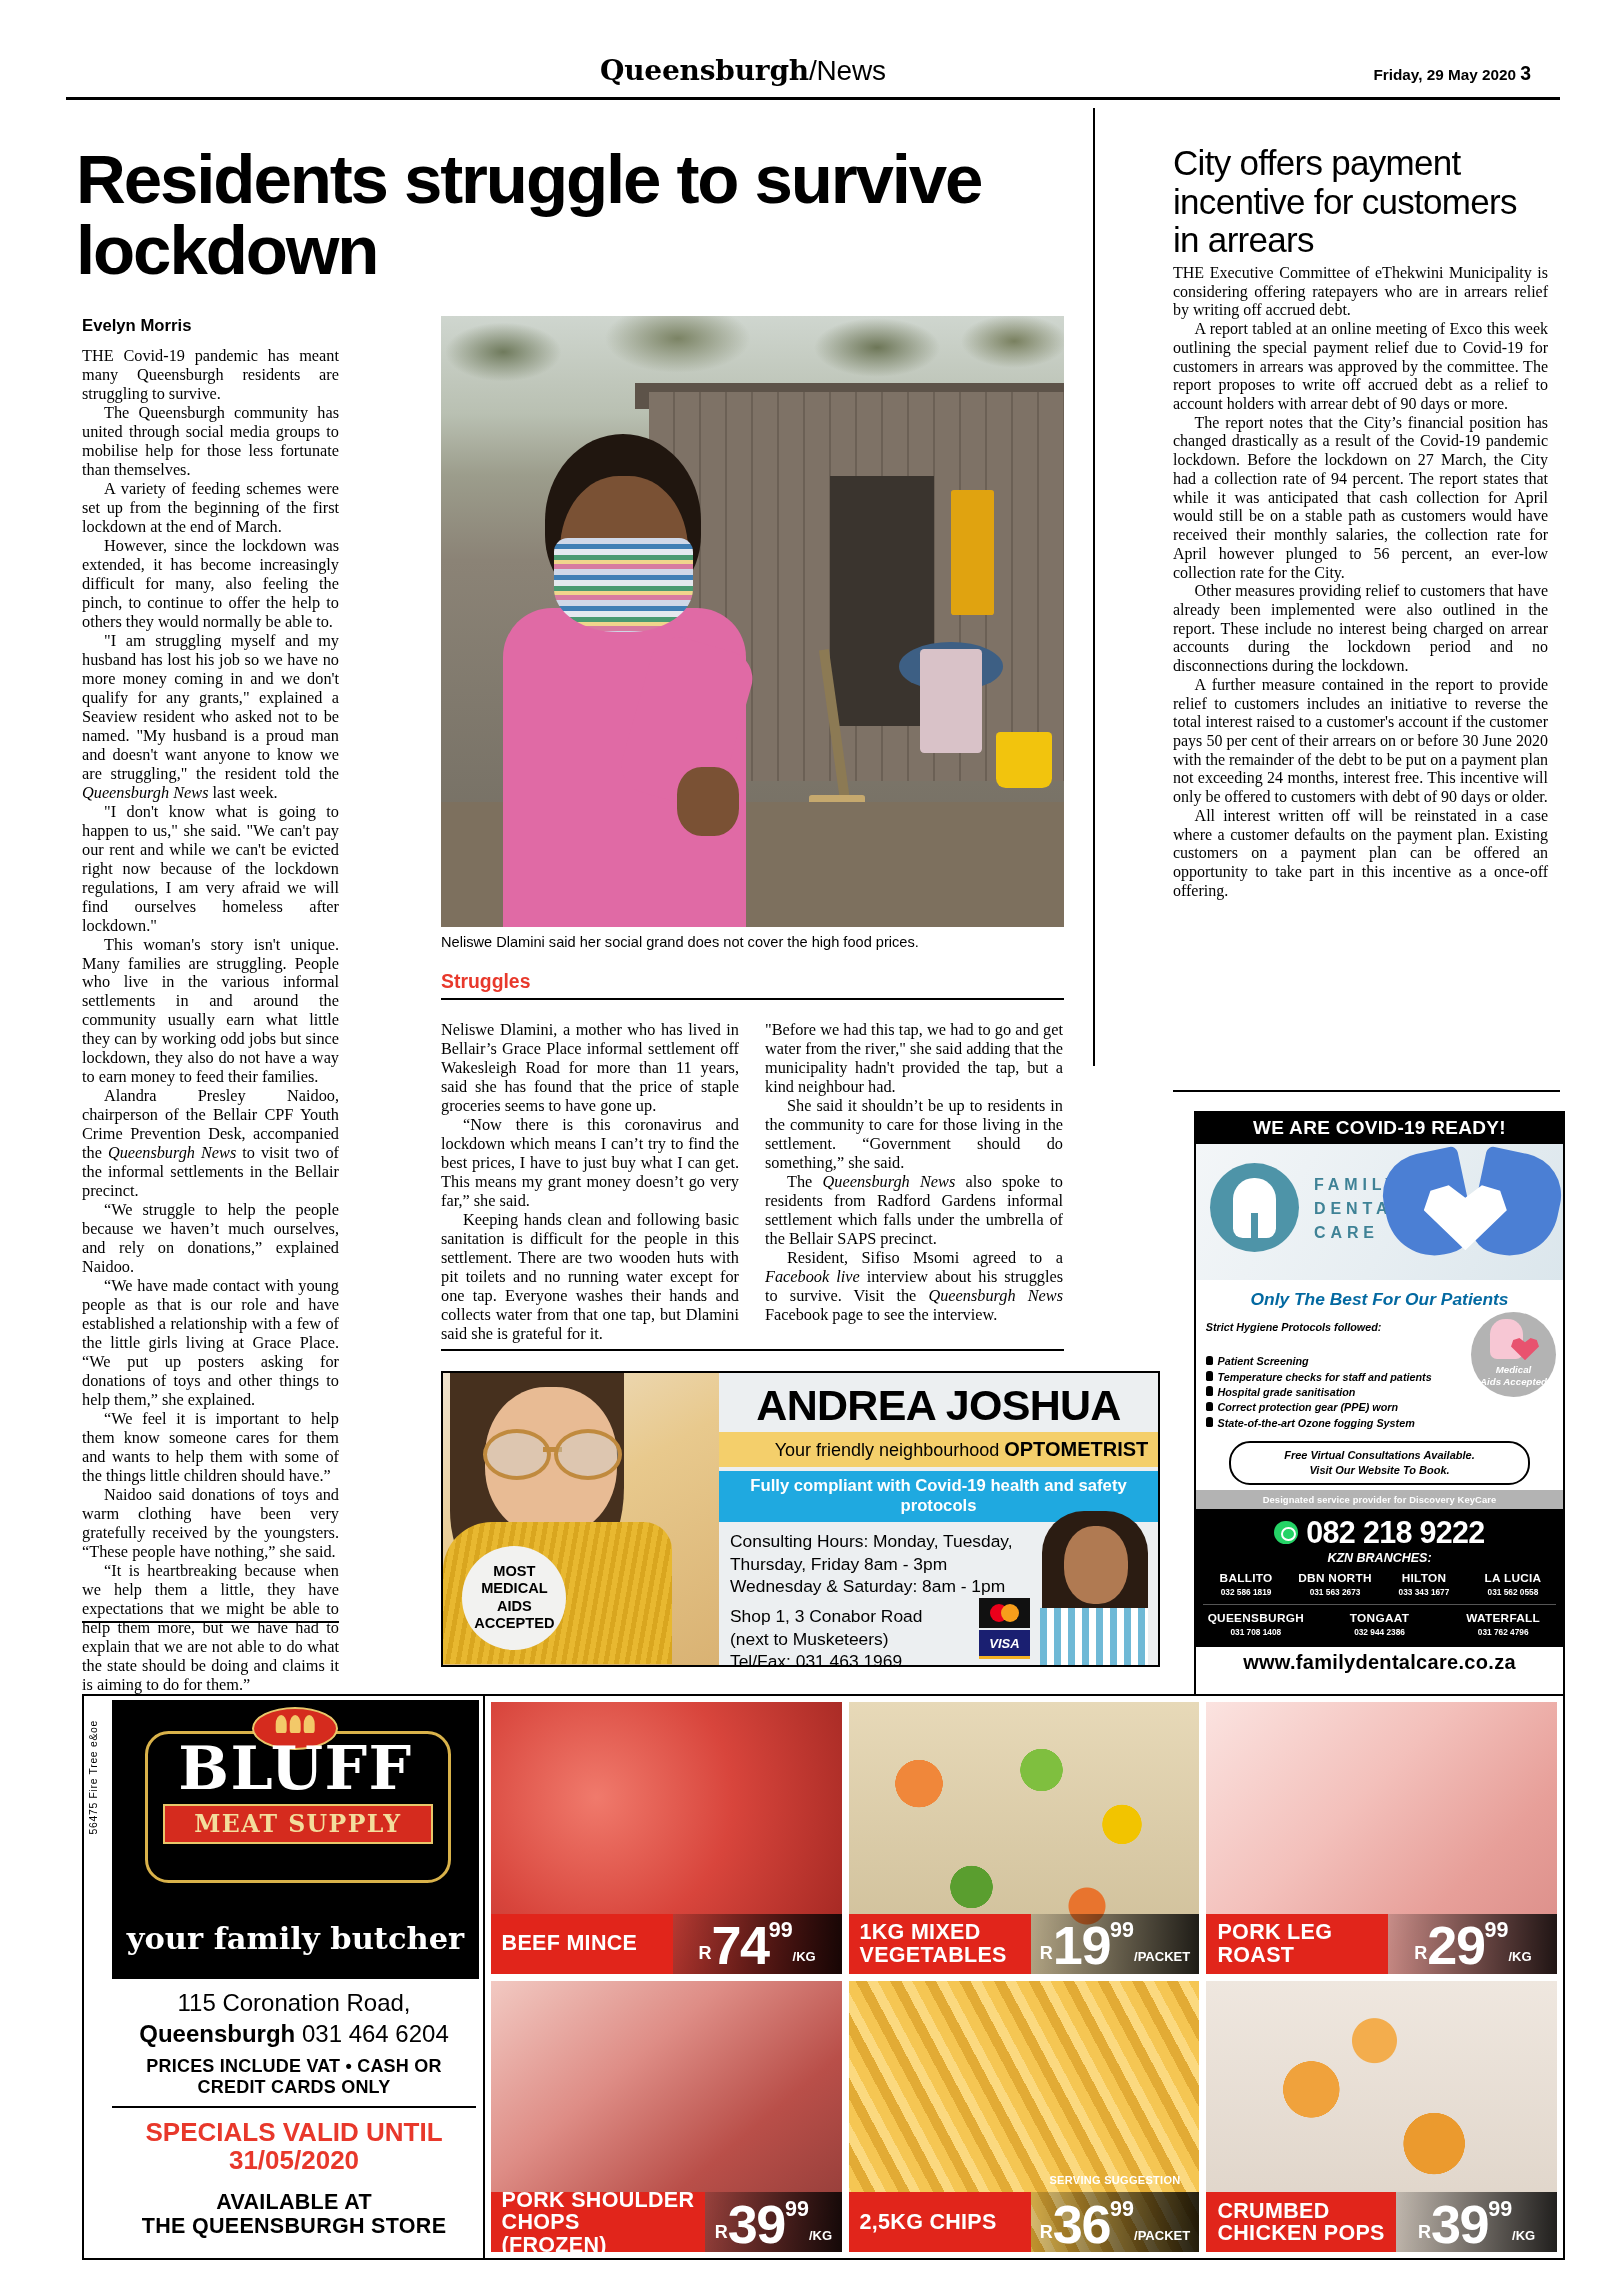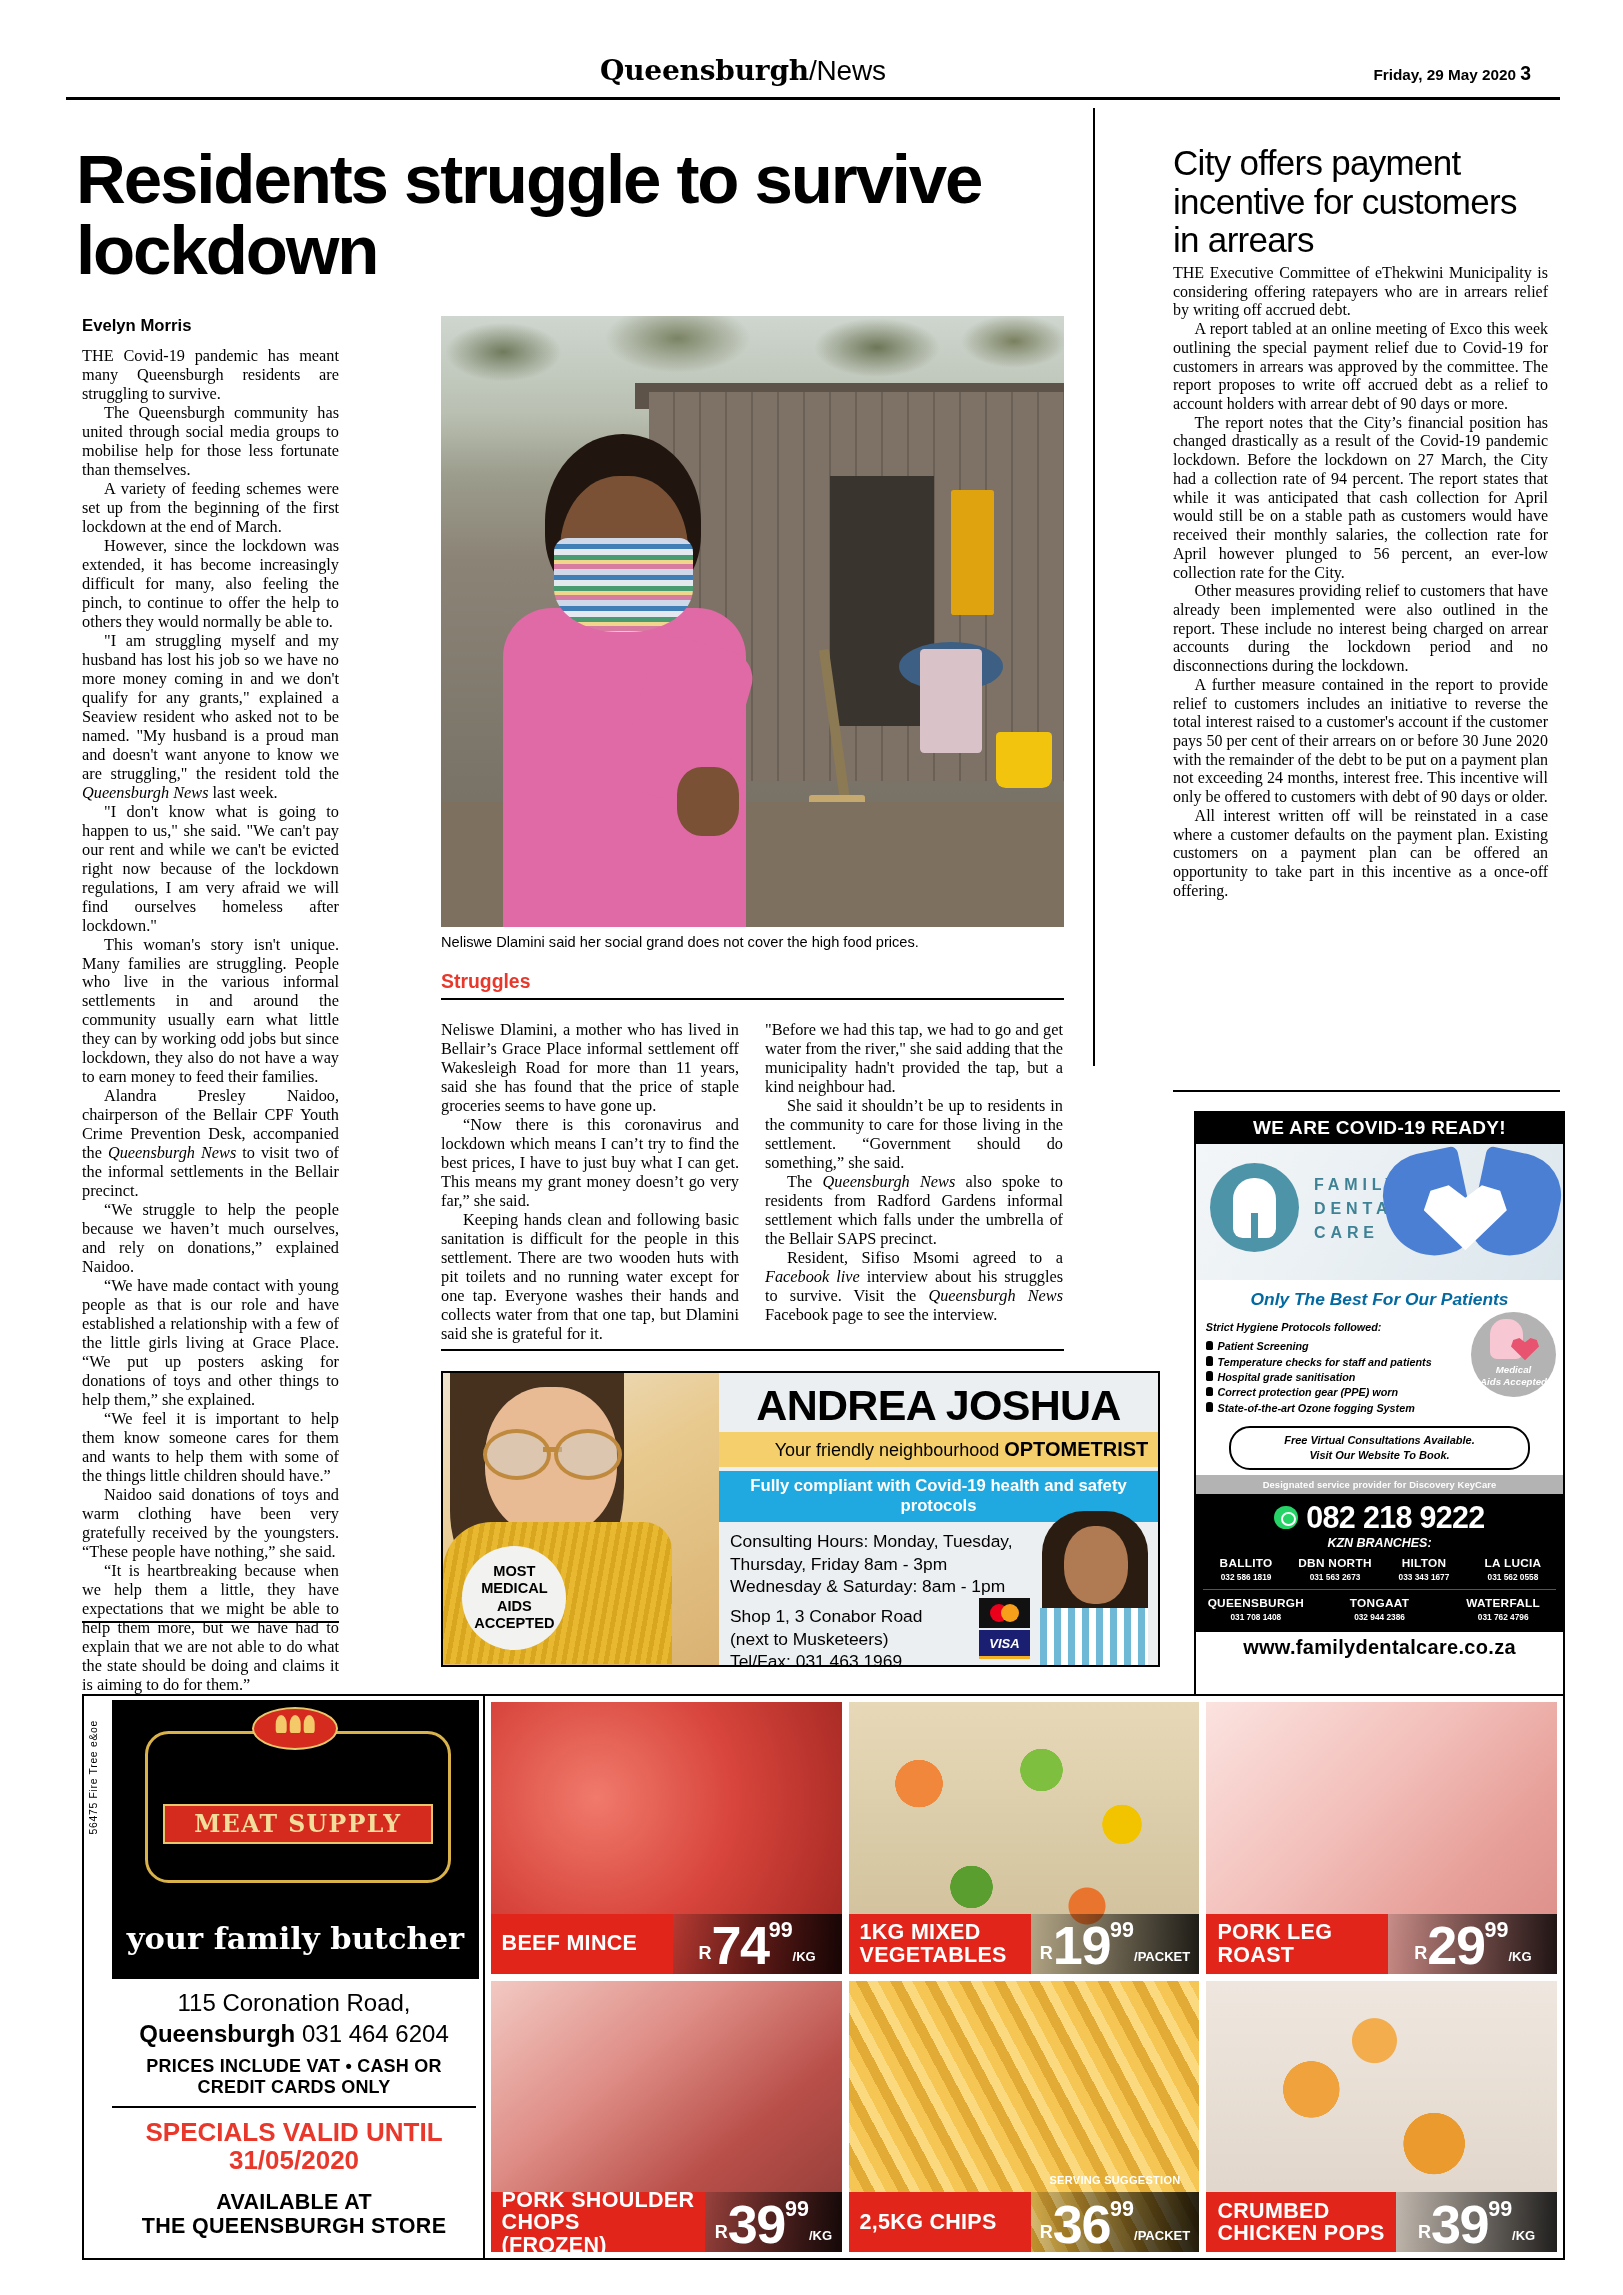--- a/index.html
+++ b/index.html
@@ -315,21 +315,21 @@
         <div>CARE</div>
       </div>
       <div class="d-gloves">
         <div class="g gl"></div>
           <div class="g gr"></div>
           <div class="heart"></div>
       </div>
     </div>
     <div class="d-tagline">Only The Best For Our Patients</div>
     <div class="d-protocols">
-      <div style="margin-bottom:4px;">Strict Hygiene Protocols followed:</div>
+      <div style="margin-bottom:19px;">Strict Hygiene Protocols followed:</div>
       <div id="protoList">
           <div class="li">
             <span class="tk"></span>
             <span>Patient Screening</span>
           </div>
           <div class="li">
             <span class="tk"></span>
             <span>Temperature checks for staff and patients</span>
           </div>
           <div class="li">
@@ -449,20 +449,21 @@
     <div class="b-left">
       <div class="b-code">56475  Fire Tree e&amp;oe</div>
       <div class="b-logobox">
         <div class="b-shield"></div>
         <div class="b-oval"></div>
         <div class="b-family">
             <i></i>
             <i></i>
             <i></i>
           </div>
+        <div class="b-bluff">BLUFF</div>
         <div class="b-meat">MEAT SUPPLY</div>
         <div class="b-slogan">your family butcher</div>
       </div>
       <div class="b-addr">
         <div class="l1">115 Coronation Road,</div>
         <div class="l2"><b>Queensburgh</b> <span>031 464 6204</span></div>
         <div class="b-vat">PRICES INCLUDE VAT • CASH OR CREDIT CARDS ONLY</div>
       </div>
       <div class="b-divider"></div>
       <div class="b-specials">

